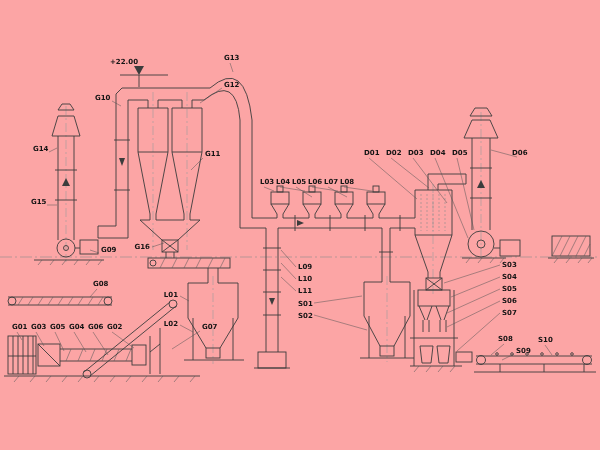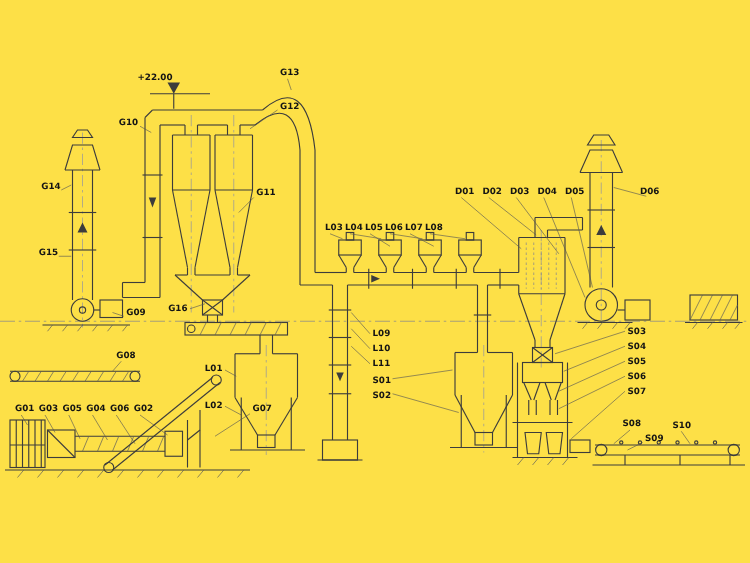--- a/index.html
+++ b/index.html
@@ -1,16 +1,16 @@
 <!DOCTYPE html>
 <html><head>
 <meta charset="utf-8">
 <style>
   html,body{margin:0;padding:0;background:#ffffff;}
-  .stage{position:relative;width:600px;height:450px;background:#fde047;overflow:hidden;
+  .stage{position:relative;width:600px;height:450px;background:#fca5a5;overflow:hidden;
          font-family:"DejaVu Sans",sans-serif;}
   svg{position:absolute;left:0;top:0;}
   svg line,svg path,svg rect,svg circle,svg polyline,svg polygon{
       stroke:#3c3c3c;stroke-width:.9;fill:none;stroke-linecap:butt;}
   .cl{stroke:#9a9a9a;stroke-width:.6;stroke-dasharray:9 3 2 3;}
   .dl{stroke:#8a8a8a;stroke-width:.6;stroke-dasharray:12 3 2 3;}
   .leader{stroke:#555;stroke-width:.5;}
   .hatch{stroke:#5a5a5a;stroke-width:.55;}
   .bag-dash{stroke:#8a8a8a;stroke-width:.6;stroke-dasharray:2 2;}
   .fill{fill:#3c3c3c;stroke:none;}

